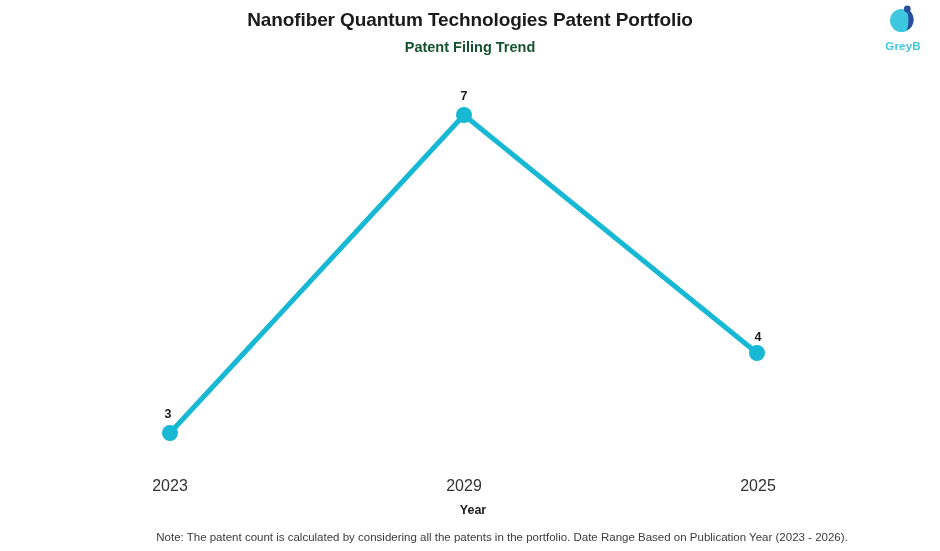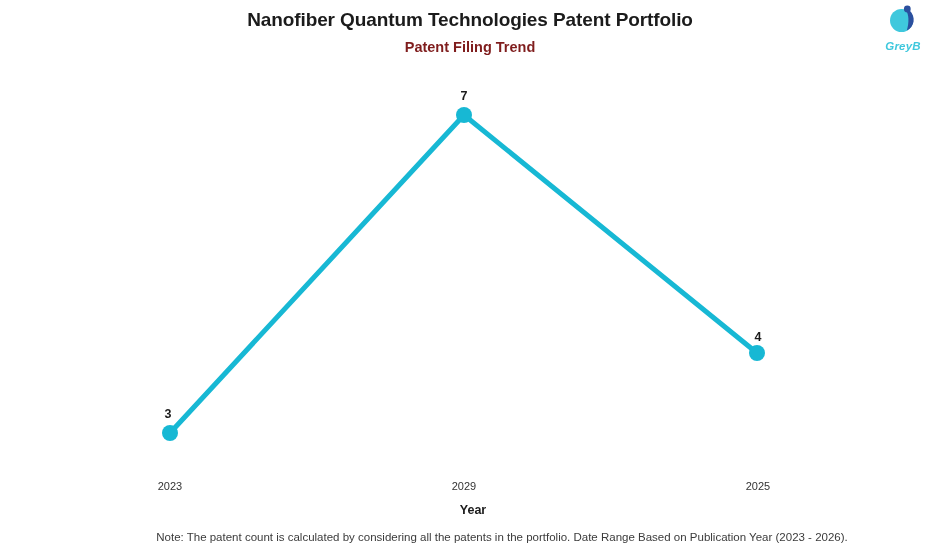--- a/index.html
+++ b/index.html
@@ -35,21 +35,21 @@
     line-height: 24px;
   }
   #chart-subtitle {
     position: absolute;
     top: 37px;
     left: 0;
     width: 940px;
     text-align: center;
     font-size: 14.5px;
     font-weight: bold;
-    color: #7f1d1d;
+    color: #14532d;
     line-height: 20px;
   }
 
   
   #brand-logo {
     position: absolute;
     top: 3px;
     right: 8px;
     width: 58px;
     height: 50px;
@@ -59,40 +59,39 @@
     display: block;
     margin: 0 auto;
   }
   #brand-logo .wordmark {
     display: block;
     margin-top: 1px;
     font-size: 11.5px;
     font-weight: bold;
     color: #3fc8dd;
     letter-spacing: 0.2px;
-    font-style: italic;
   }
 
   
   #plot-area {
     position: absolute;
     left: 0;
     top: 60px;
     width: 940px;
     height: 415px;
   }
   #plot-svg {
     display: block;
   }
 
   
   .tick-label {
     position: absolute;
     top: 479px;
-    font-size: 11px;
+    font-size: 16px;
     color: #333333;
     text-align: center;
     width: 80px;
     line-height: 14px;
   }
   #tick-2023 { left: 130px; }
   #tick-2024 { left: 424px; }
   #tick-2025 { left: 718px; }
 
   #x-axis-title {

